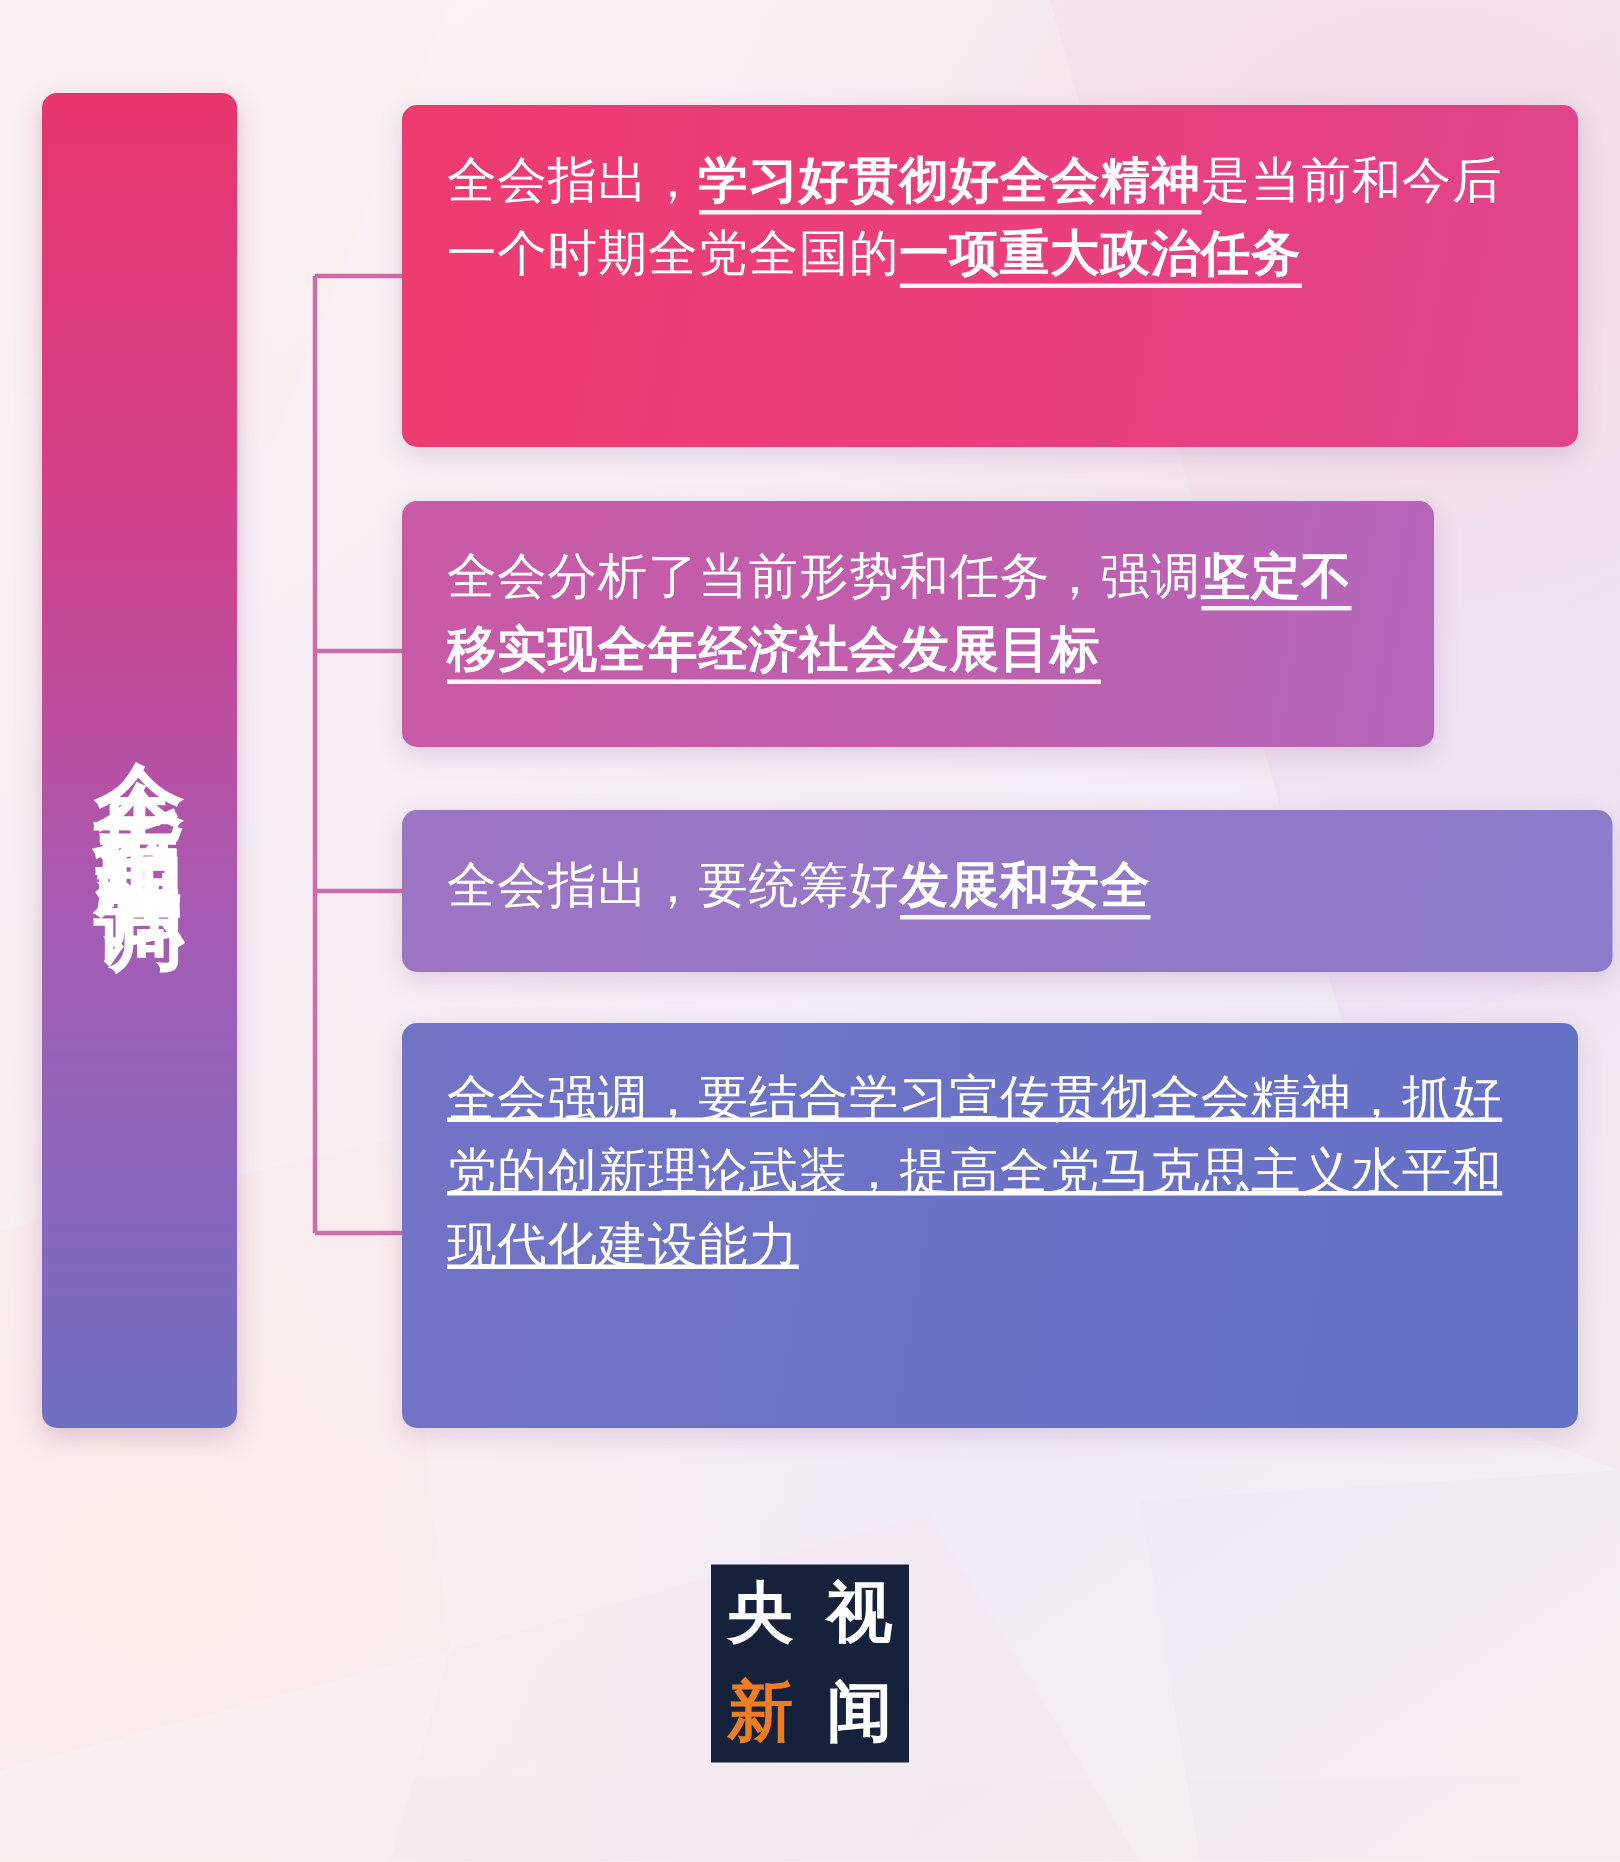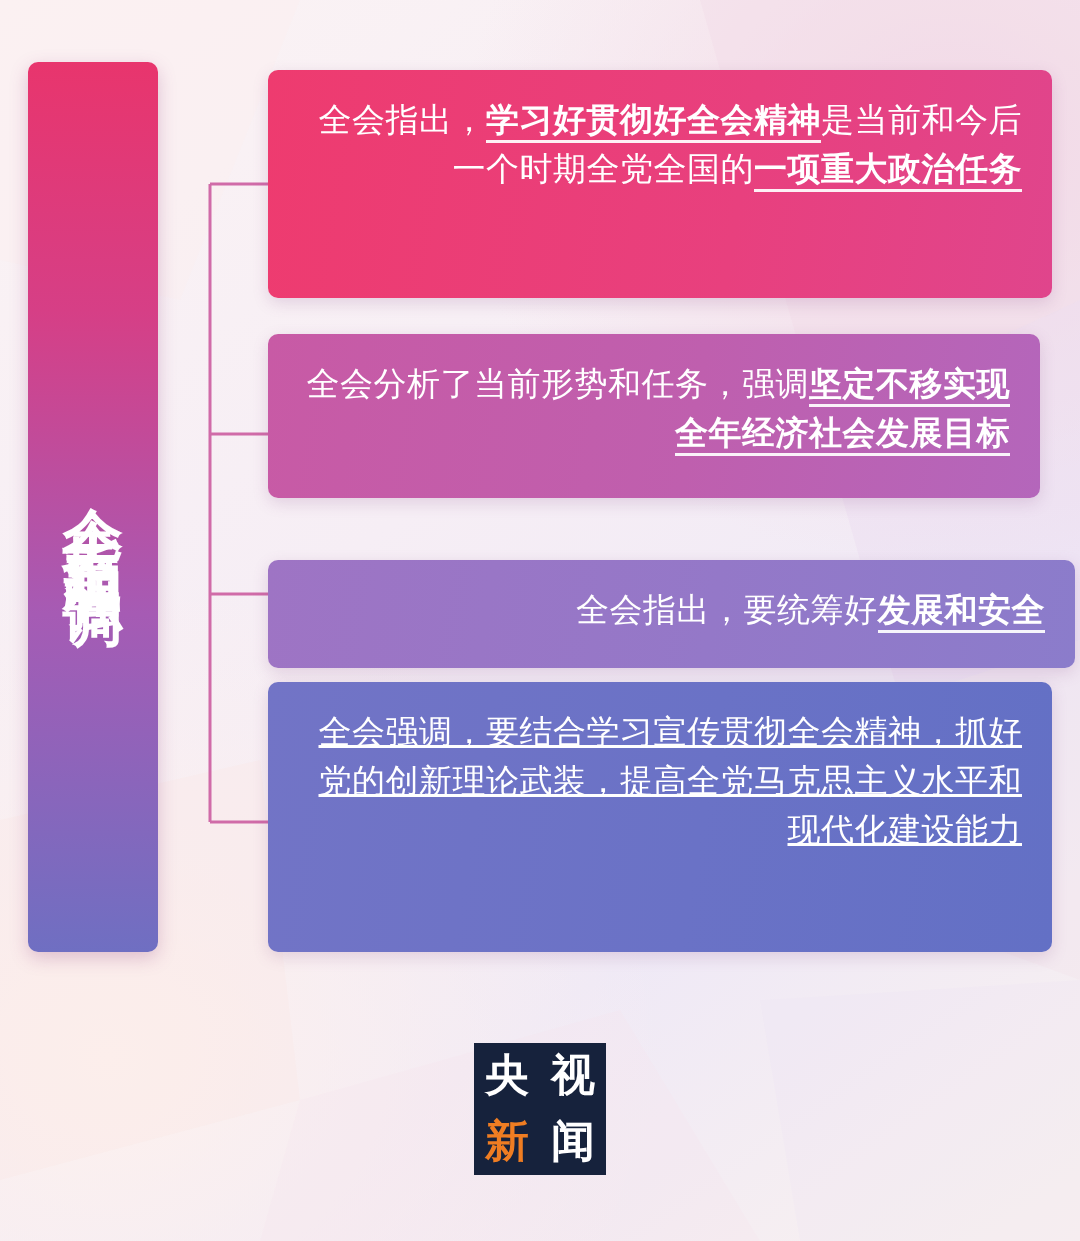--- a/index.html
+++ b/index.html
@@ -76,42 +76,41 @@
     padding: 26px 30px;
     color: #ffffff;
     box-shadow: 0 5px 16px rgba(140, 80, 140, 0.2);
   }
   .card p {
     margin: 0;
     font-size: 33px;
     line-height: 1.48;
     font-weight: normal;
     letter-spacing: 0.5px;
-    text-align: right;
   }
   .card .em {
     font-weight: bold;
     border-bottom: 3px solid rgba(255,255,255,0.92);
     padding-bottom: 2px;
   }
 
   #card-1 {
     top: 70px;
     width: 784px;
     height: 228px;
     background: linear-gradient(100deg, #ee3b6f 0%, #e8407e 60%, #e0458c 100%);
   }
   #card-2 {
     top: 334px;
-    width: 772px;
+    width: 688px;
     height: 164px;
     background: linear-gradient(100deg, #c85aa5 0%, #bf5fae 55%, #b466bb 100%);
   }
   #card-3 {
-    top: 560px;
+    top: 540px;
     width: 807px;
     height: 108px;
     background: linear-gradient(100deg, #9e74c4 0%, #9478c8 55%, #8b7ccb 100%);
   }
   #card-4 {
     top: 682px;
     width: 784px;
     height: 270px;
     background: linear-gradient(100deg, #7274c6 0%, #6a72c6 55%, #6370c5 100%);
     text-decoration: underline;

